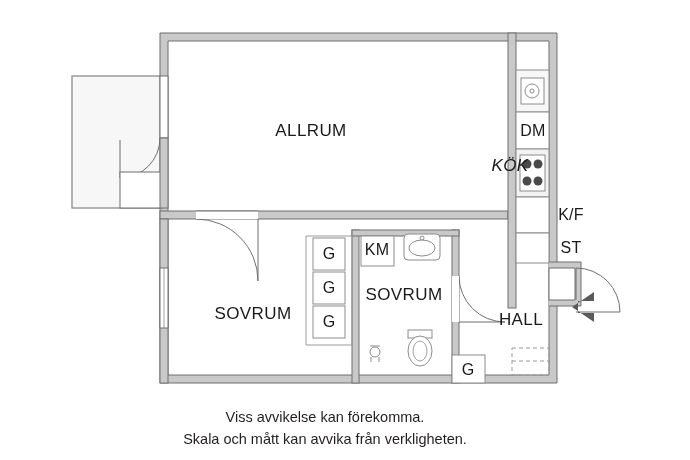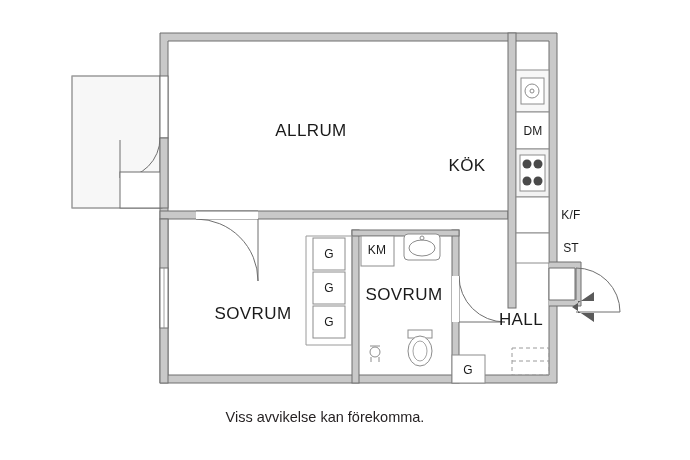--- a/index.html
+++ b/index.html
@@ -24,21 +24,21 @@
     position: absolute;
     font-family: "Liberation Sans", sans-serif;
     font-size: 17px;
     color: #1a1a1a;
     letter-spacing: 0.4px;
     white-space: nowrap;
     transform: translate(-50%, -50%);
     text-align: center;
   }
   .small-label {
-    font-size: 12px;
+    font-size: 16px;
     letter-spacing: 0.2px;
   }
   .caption {
     position: absolute;
     left: 0;
     width: 650px;
     text-align: center;
     font-family: "Liberation Sans", sans-serif;
     font-size: 14.5px;
     color: #231f20;
@@ -186,27 +186,28 @@
     <g>
       <rect x="512" y="348" width="37" height="27" fill="none" stroke="#9a9a9a" stroke-width="1" stroke-dasharray="4 3"></rect>
       <line x1="512" y1="361" x2="549" y2="361" stroke="#9a9a9a" stroke-width="1" stroke-dasharray="4 3"></line>
     </g>
 
   </svg>
 
   <div class="room-label" style="left:311px;top:131px;">ALLRUM</div>
   <div class="room-label" style="left:253px;top:314px;text-align:center;">SOVRUM</div>
   <div class="room-label" style="left:404px;top:295px;">SOVRUM</div>
-  <div class="room-label" style="left:467px;top:166px;">KÖK</div>
+  <div class="room-label" style="left:510px;top:166px;font-style:italic;">KÖK</div>
   <div class="room-label" style="left:521px;top:320px;">HALL</div>
 
   <div class="room-label small-label" style="left:533px;top:131px;">DM</div>
   <div class="room-label small-label" style="left:533px;top:215px;margin-left:38px;">K/F</div>
   <div class="room-label small-label" style="left:533px;top:248px;margin-left:38px;">ST</div>
   <div class="room-label small-label" style="left:377px;top:250px;">KM</div>
   <div class="room-label small-label" style="left:329px;top:254px;">G</div>
   <div class="room-label small-label" style="left:329px;top:288px;">G</div>
   <div class="room-label small-label" style="left:329px;top:322px;">G</div>
   <div class="room-label small-label" style="left:468px;top:370px;">G</div>
 
   <div class="caption line1">Viss avvikelse kan förekomma.</div>
+  <div class="caption line2">Skala och mått kan avvika från verkligheten.</div>
 
 </div>
 
 </body></html>

